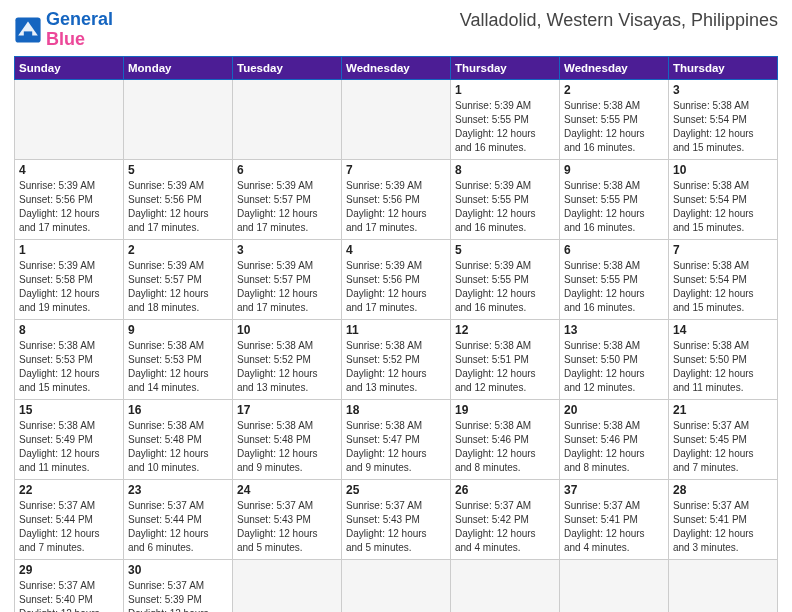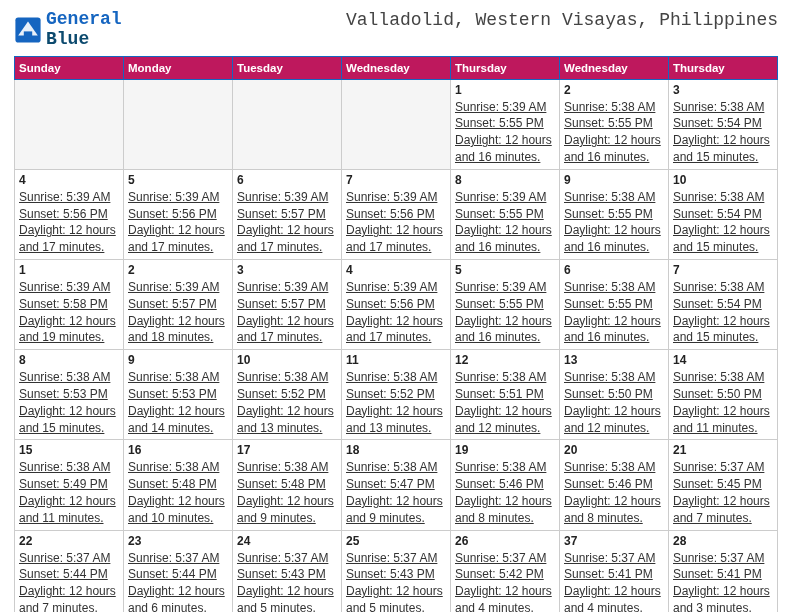--- a/index.html
+++ b/index.html
@@ -9,21 +9,20 @@
       width: 792px;
       height: 612px;
       overflow: hidden;
       padding: 10px 14px;
     }
     .header-area {
       display: flex;
       justify-content: space-between;
       align-items: flex-start;
       margin-bottom: 6px;
-      font-family: Liberation Mono, monospace;
     }
     .logo {
       display: flex;
       align-items: center;
       gap: 4px;
     }
     .logo-text {
       font-size: 18px;
       font-weight: bold;
       color: #333;
@@ -47,21 +46,21 @@
     .location-title {
       font-size: 18px;
       color: #444;
     }
     table {
       width: 100%;
       border-collapse: collapse;
       table-layout: fixed;
     }
     th {
-      background-color: #be185d;
+      background-color: #4c1d95;
       color: #fff;
       font-size: 11.5px;
       font-weight: bold;
       padding: 5px 4px;
       text-align: left;
       border: 1px solid #1565c0;
     }
     td {
       border: 1px solid #ccc;
       vertical-align: top;
@@ -75,38 +74,37 @@
       background: #f5f5f5;
     }
     .day-num {
       font-size: 12px;
       font-weight: bold;
       display: block;
       margin-bottom: 2px;
       color: #222;
     }
     .day-info {
-      font-size: 12px;
+      font-size: 10px;
       line-height: 1.4;
       color: #333;
-      text-decoration: underline;
     }
   </style>
 </head>
 <body>
 
 <div class="header-area">
   <div class="logo">
     <svg class="logo-icon" viewBox="0 0 40 40">
       <rect x="2" y="2" width="36" height="36" rx="4" fill="#1565c0"></rect>
       <polygon points="20,8 34,28 6,28" fill="white" opacity="0.9"></polygon>
       <rect x="14" y="22" width="12" height="10" fill="#1565c0"></rect>
     </svg>
     <div class="logo-text">
-      <span>General</span><br><span style="color:#0c4a6e;">Blue</span>
+      <span>General</span><br><span style="color:#ec4899;">Blue</span>
     </div>
   </div>
   <div class="title-area">
     <div class="location-title">Valladolid, Western Visayas, Philippines</div>
   </div>
 </div>
 
 <table>
   <thead>
     <tr>

